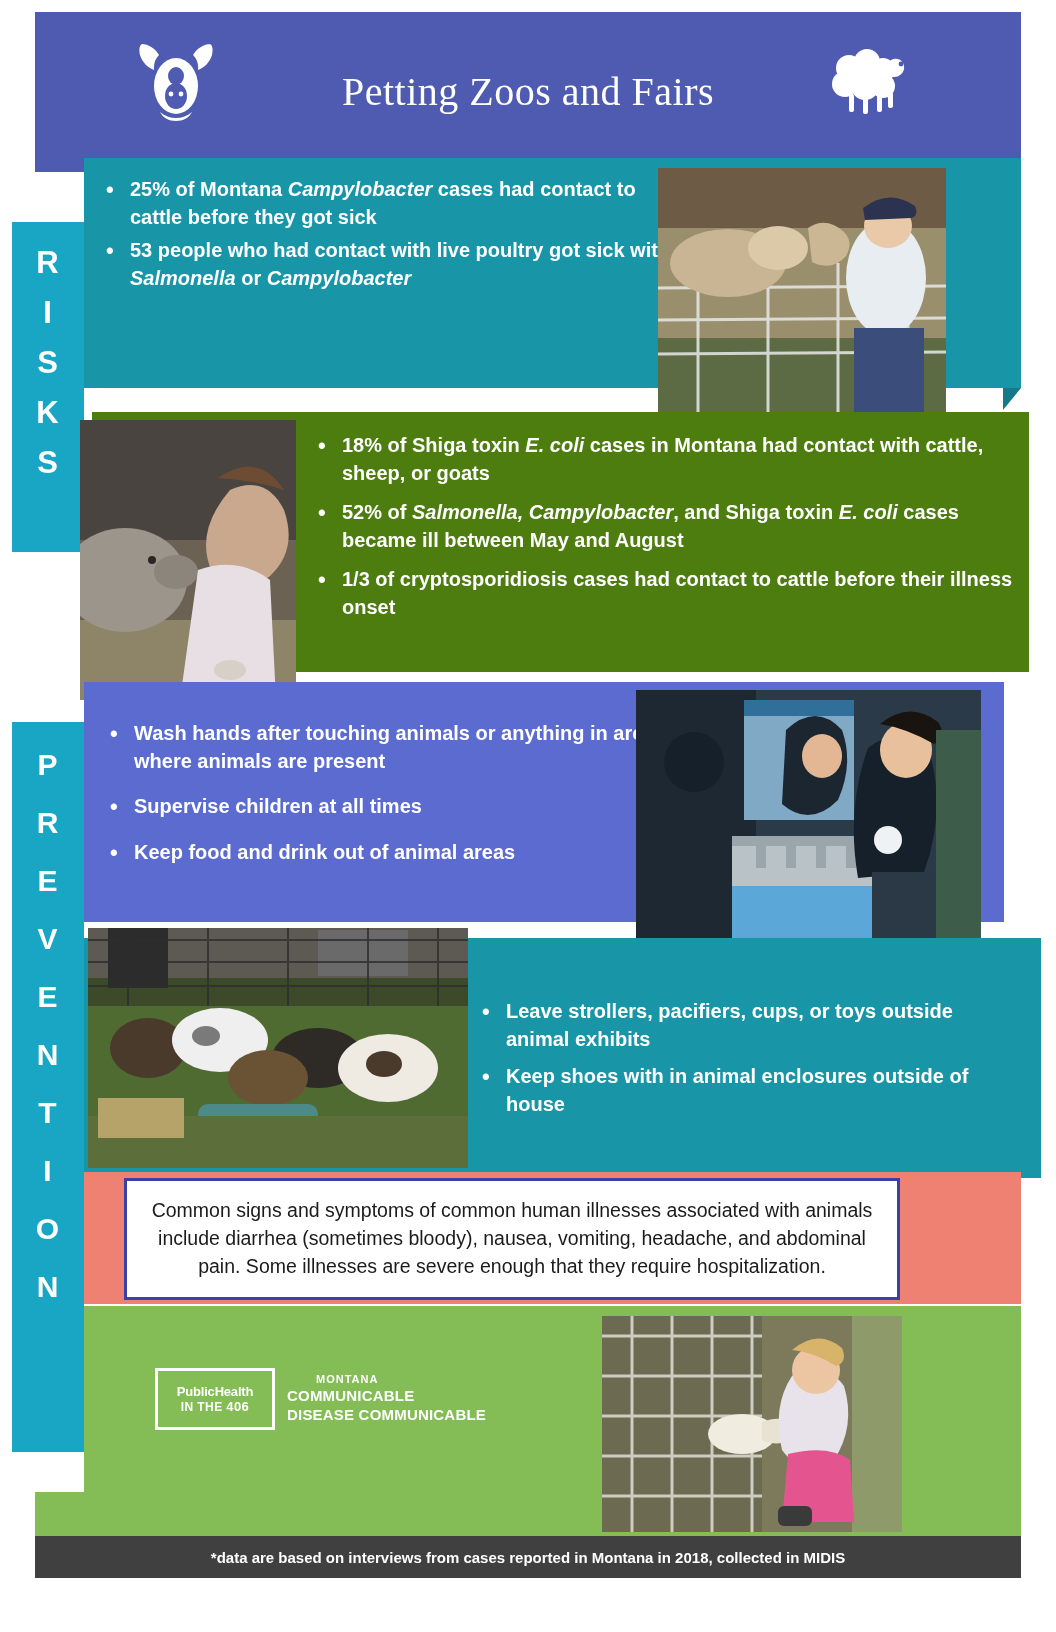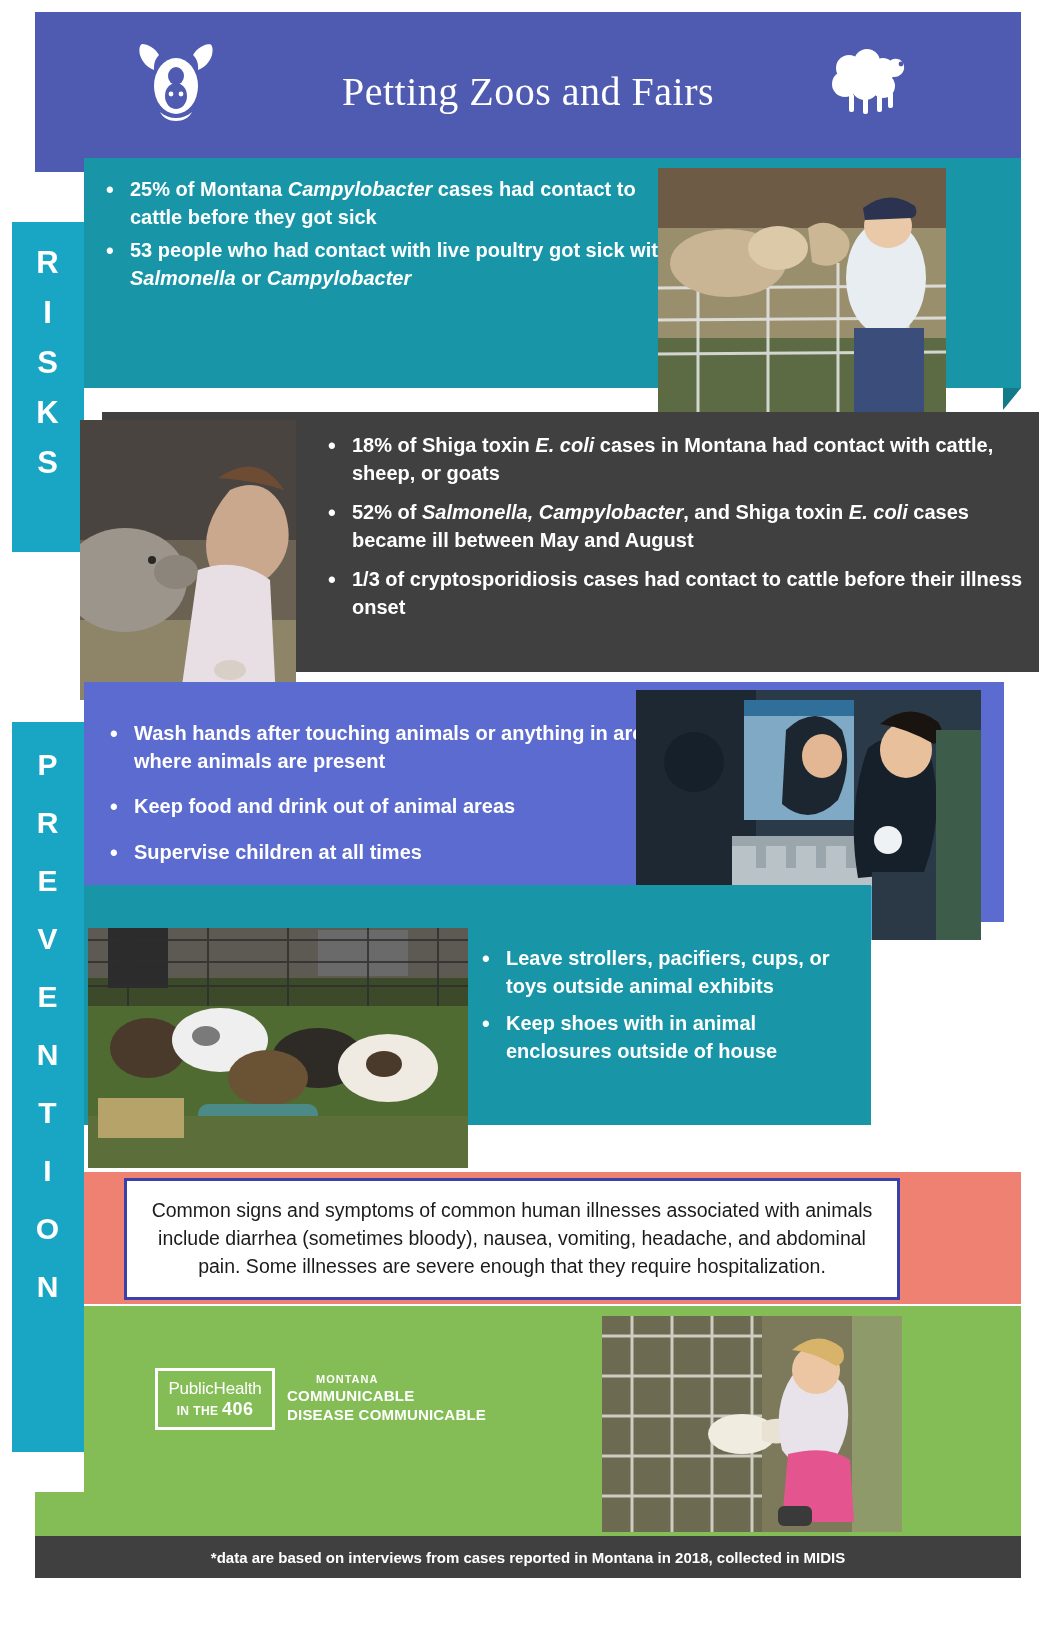--- a/index.html
+++ b/index.html
@@ -91,22 +91,22 @@
   #risk1-img {
     position: absolute; left: 658px; top: 168px;
     width: 288px; height: 245px;
     background: linear-gradient(160deg,#8e8468 0%,#b3a585 28%,#6f7f4c 55%,#3b4d7a 80%,#2a3350 100%);
     border: 0;
     overflow: hidden;
   }
 
   
   #risk2 {
-    left: 102px; top: 412px; width: 937px; height: 260px;
-    background: #404040;
+    left: 92px; top: 412px; width: 937px; height: 260px;
+    background: #4d7c0f;
   }
   #risk2 .bullets { padding: 20px 14px 0 218px; font-size: 20px; }
   #risk2 .bullets li { margin-bottom: 12px; }
   #risk2-img {
     position: absolute; left: 80px; top: 420px;
     width: 216px; height: 280px;
     background: linear-gradient(150deg,#4a4440 0%,#7b7168 25%,#c9b9a6 55%,#8f9b6a 80%,#4e5a39 100%);
     overflow: hidden;
   }
 
@@ -119,21 +119,21 @@
   #prev1 .bullets li { margin-bottom: 18px; }
   #prev1-img {
     position: absolute; left: 636px; top: 690px;
     width: 345px; height: 250px;
     background: linear-gradient(120deg,#1b2a38 0%,#40566a 22%,#9fb3c0 45%,#2b3a49 70%,#1d2833 100%);
     overflow: hidden;
   }
 
   
   #prev2 {
-    left: 84px; top: 885px; width: 787px; height: 240px;
+    left: 84px; top: 938px; width: 957px; height: 240px;
     background: #1896a8;
   }
   #prev2 .bullets { padding: 60px 22px 0 390px; font-size: 20px; }
   #prev2 .bullets li { margin-bottom: 10px; }
   #prev2-img {
     position: absolute; left: 88px; top: 928px;
     width: 380px; height: 240px;
     background: linear-gradient(150deg,#2f4a22 0%,#5e7a3a 25%,#3a3a38 50%,#6b6257 72%,#253018 100%);
     overflow: hidden;
   }
@@ -174,23 +174,23 @@
     display: flex; align-items: center; gap: 12px;
   }
   .logo-shape {
     width: 120px; height: 62px;
     border: 3px solid #ffffff;
     position: relative;
     display: flex; flex-direction: column;
     align-items: center; justify-content: center;
     color: #ffffff;
   }
-  .logo-line1 { font-size: 17px; font-weight: 400; letter-spacing: -.2px; }
+  .logo-line1 { font-size: 13px; font-weight: 700; letter-spacing: -.2px; }
   .logo-line2 { font-size: 12px; font-weight: 700; letter-spacing: .4px; }
-  .logo-line2 b { font-size: 18px; margin-top: 12px; }
+  .logo-line2 b { font-size: 13px; margin-top: 12px; }
   .logo-text { color: #ffffff; line-height: 1.25; }
   .logo-text .t1 { font-size: 11px; letter-spacing: 1px; font-weight: 700; padding-left: 29px; }
   .logo-text .t2 { font-size: 15px; letter-spacing: .2px; font-weight: 700; }
   .logo-text .t3 { font-size: 15px; letter-spacing: .2px; font-weight: 700; }
 
   #footer-img {
     position: absolute; left: 602px; top: 1316px;
     width: 300px; height: 216px;
     background: linear-gradient(150deg,#5a5f48 0%,#8b8f6a 22%,#c2b8a4 48%,#9aa27a 72%,#4b5238 100%);
     overflow: hidden;
@@ -320,22 +320,22 @@
     <path d="M150 70 q36 -16 54 20 q14 40 -14 66 q-30 24 -58 -4 q-18 -40 18 -82z" fill="#c9a88e"></path>
     <path d="M138 58 q40 -28 66 12 q-30 -10 -66 -12z" fill="#6e4c34"></path>
     <path d="M118 150 q40 -14 72 10 l6 120 h-96z" fill="#e8dfe4"></path>
     <ellipse cx="150" cy="250" rx="16" ry="10" fill="#d8cfc6"></ellipse>
   </svg>
 </div>
 
 <div class="panel" id="prev1">
   <ul class="bullets" id="prev1-list">
       <li>Wash hands after touching animals or anything in areas where animals are present</li>
+      <li>Supervise children at all times</li>
       <li>Keep food and drink out of animal areas</li>
-      <li>Supervise children at all times</li>
     </ul>
 </div>
 <div id="prev1-img">
   <svg class="photo-overlay" viewBox="0 0 345 250" preserveAspectRatio="none" aria-hidden="true">
     <rect width="345" height="250" fill="#2a3a48"></rect>
     <rect x="0" y="0" width="120" height="250" fill="#1d2833"></rect>
     <circle cx="58" cy="72" r="30" fill="#16202a"></circle>
     <rect x="108" y="10" width="110" height="120" fill="#7fa9c4"></rect>
     <rect x="108" y="10" width="110" height="16" fill="#2f6f9a"></rect>
     <rect x="96" y="150" width="150" height="100" fill="#b9c3c7"></rect>

